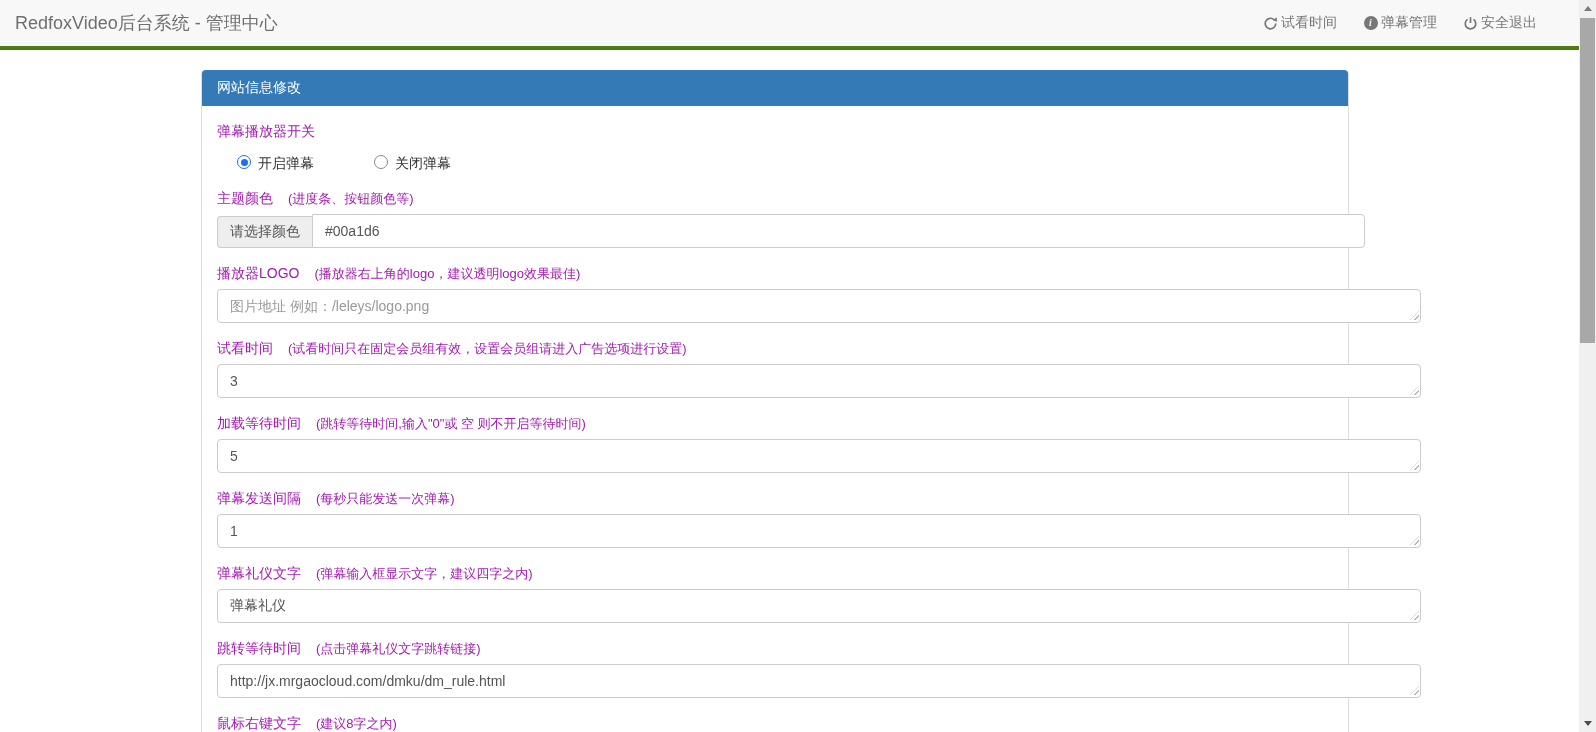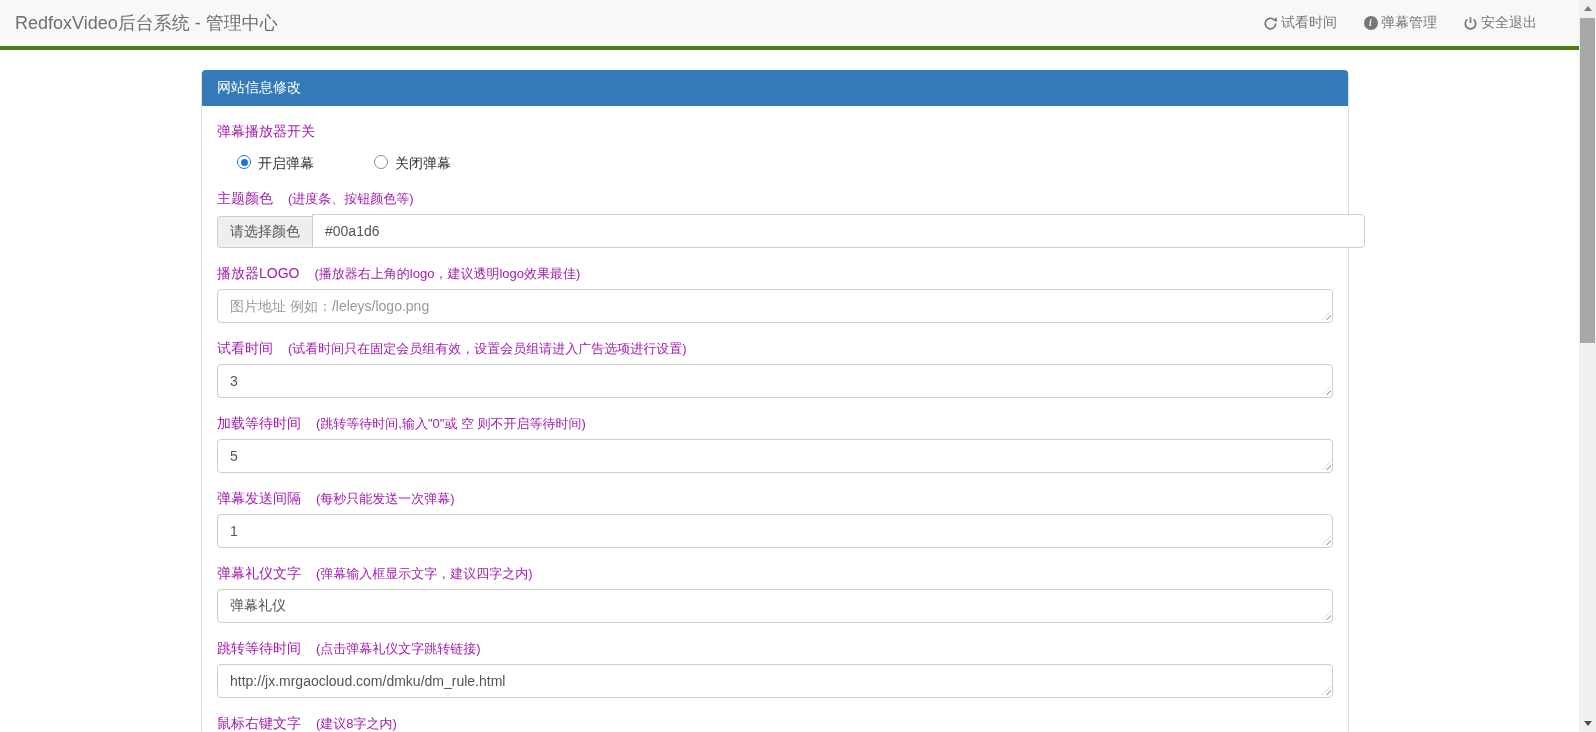--- a/index.html
+++ b/index.html
@@ -52,21 +52,21 @@
   .radio-row { padding:9px 0 10px 20px; display:flex; align-items:center;
     margin-bottom:5px; }
   .radio-opt { display:flex; gap:7px; cursor:pointer;
     font-size:14px; color:#333; margin-right:60px; }
   .radio-dot { width:14px; height:14px; border-radius:50%;
     border:1px solid #8a8a8a; background:#fff; flex:0 0 auto; }
   .radio-dot.checked { border:1px solid #1a73e8; position:relative; }
   .radio-dot.checked::after { content:""; position:absolute; left:2.5px; top:2.5px;
     width:7px; height:7px; border-radius:50%; background:#1a73e8; }
 
-  .tx-wrap { position:relative; width:1116px; }
+  .tx-wrap { position:relative; width:1204px; }
   .tx-wrap.resizable::after { content:""; position:absolute; right:2px; bottom:3px;
     width:9px; height:9px; pointer-events:none;
     background:repeating-linear-gradient(135deg,transparent 0 2px,#b9b9b9 2px 3.5px);
     clip-path:polygon(100% 0,100% 100%,0 100%); }
   .form-control { width:100%; height:34px; padding:6px 12px; font-size:14px;
     color:#555; background:#fff; border:1px solid #ccc; border-radius:4px;
     font-family:inherit; outline:none; }
   .form-control::placeholder { color:#999; opacity:1; }
 
   .input-group { display:flex; width:1148px;align-items:flex-end; }

